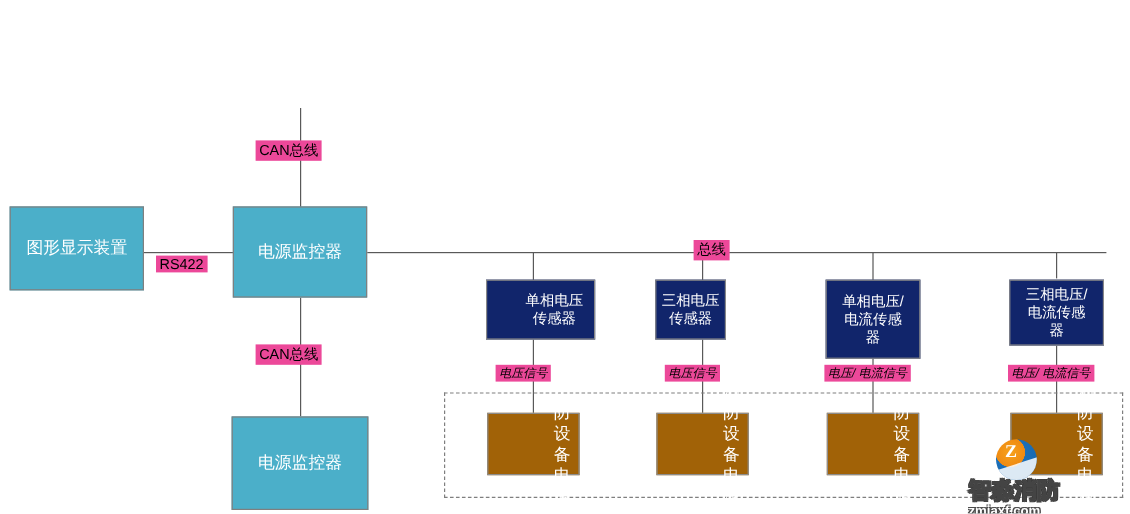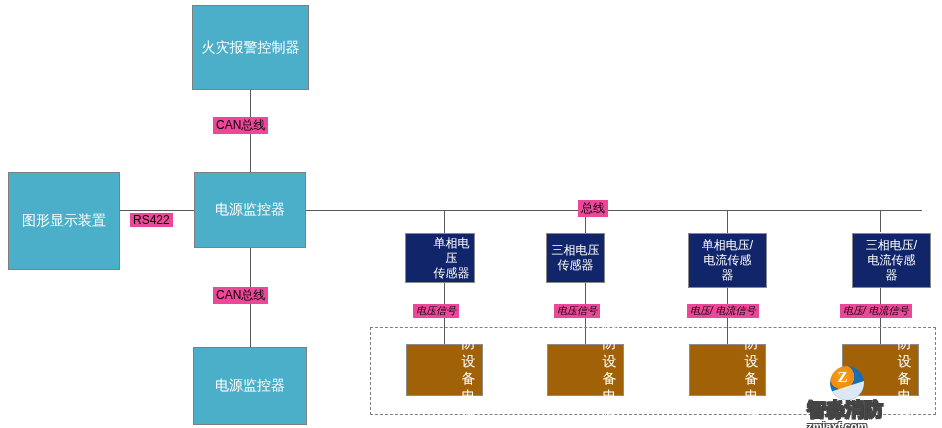--- a/index.html
+++ b/index.html
@@ -168,39 +168,38 @@
   <div class="line v" style="left:727px; top:210px; height:24px;"></div>
   <div class="line v" style="left:880px; top:210px; height:22px;"></div>
 
   <div class="line v" style="left:444px; top:283px; height:61px;"></div>
   <div class="line v" style="left:585px; top:283px; height:61px;"></div>
   <div class="line v" style="left:727px; top:288px; height:56px;"></div>
   <div class="line v" style="left:880px; top:288px; height:56px;"></div>
 
   <div class="group-box" style="left:370px; top:327px; width:566px; height:88px;"></div>
 
-  <div class="node teal" style="left:192px; top:5px; width:117px; height:85px;">火灾报警控制器</div>
-
-  <div class="node teal" style="left:8px; top:172px; width:112px; height:98px;">图形显示装置</div>
+
+  <div class="node teal" style="left:8px; top:172px; width:112px; height:70px;">图形显示装置</div>
 
   <div class="node teal" style="left:194px; top:172px; width:112px; height:76px;">电源监控器</div>
 
   <div class="node teal" style="left:193px; top:347px; width:114px; height:78px;">电源监控器</div>
 
-  <div class="node navy" style="left:405px; top:233px; width:70px; height:50px;padding-left:23px;">单相电压
+  <div class="node navy" style="left:405px; top:233px; width:91px; height:50px;padding-left:23px;">单相电压
 传感器</div>
 
   <div class="node navy" style="left:546px; top:233px; width:59px; height:50px;">三相电压
 传感器</div>
 
-  <div class="node navy" style="left:688px; top:233px; width:79px; height:55px;">单相电压/
+  <div class="node navy" style="left:688px; top:233px; width:79px; height:66px;">单相电压/
 电流传感
 器</div>
 
-  <div class="node navy" style="left:841px; top:233px; width:79px; height:55px;margin-left:11px;">三相电压/
+  <div class="node navy" style="left:841px; top:233px; width:79px; height:55px;">三相电压/
 电流传感
 器</div>
 
   <div class="node red" style="left:406px; top:344px; width:77px; height:52px;">消防设备
 电源</div>
 
   <div class="node red" style="left:547px; top:344px; width:77px; height:52px;">消防设备
 电源</div>
 
   <div class="node red" style="left:689px; top:344px; width:77px; height:52px;">消防设备

